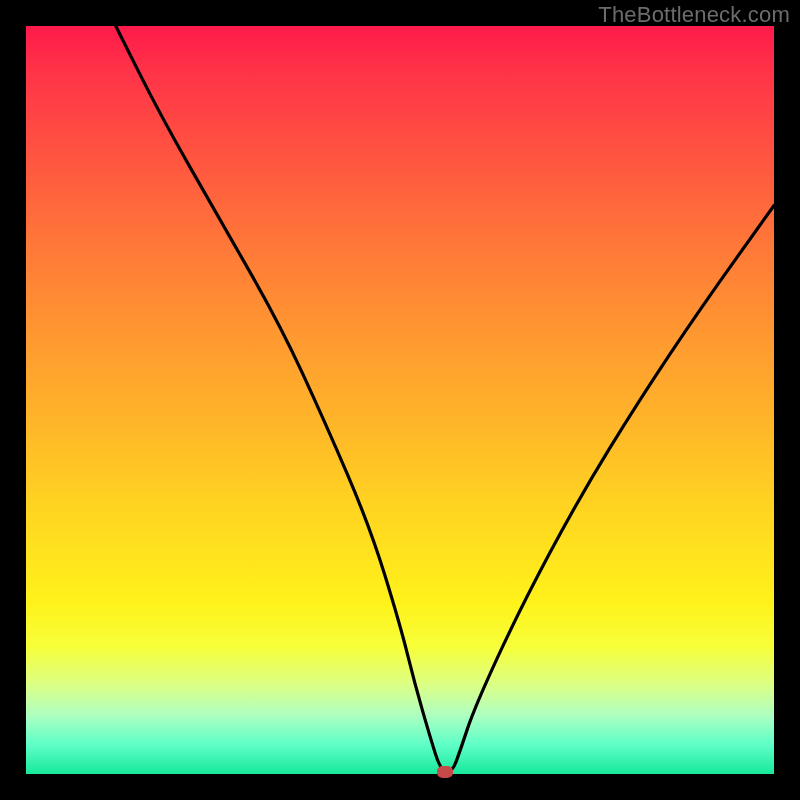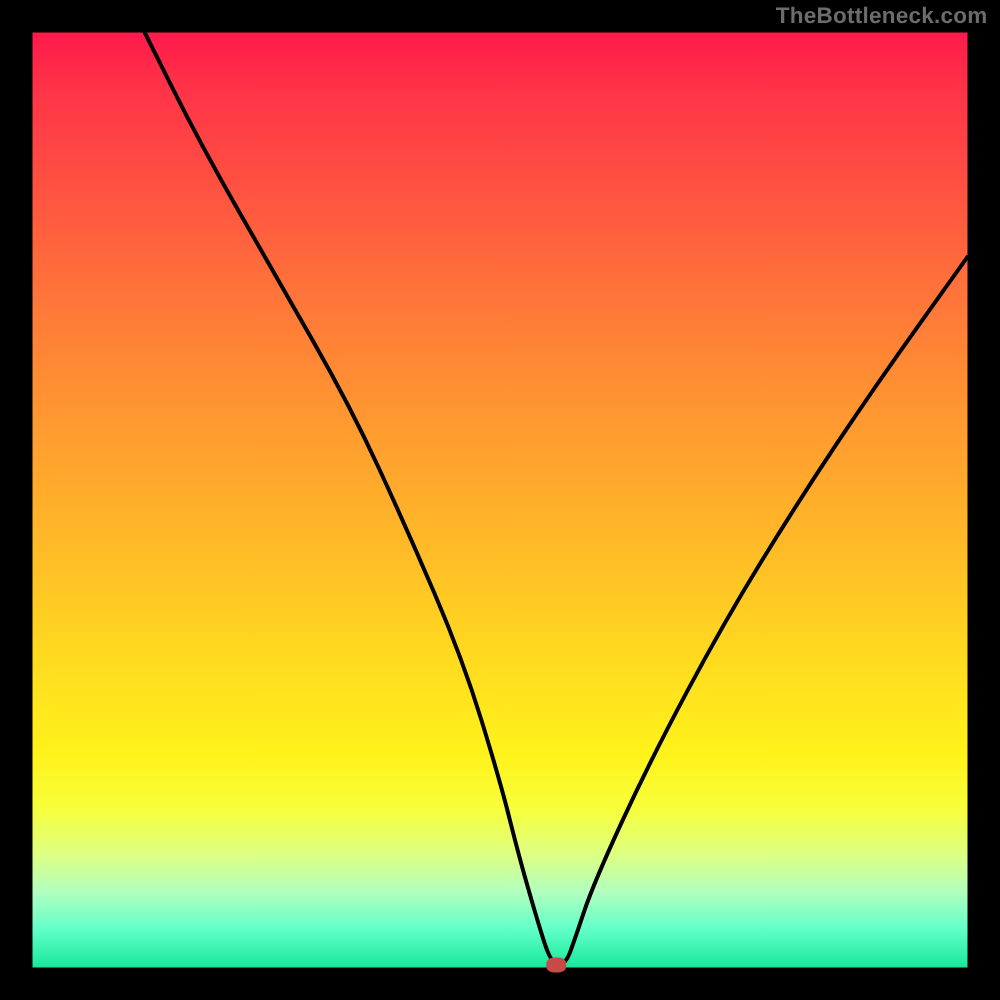--- a/index.html
+++ b/index.html
@@ -15,22 +15,22 @@
     position: relative;
     width: 800px;
     height: 800px;
     background: #000;
   }
   .watermark {
     position: absolute;
     top: 2px;
     right: 10px;
     color: #6c6c6c;
-    font-size: 18px;
-    font-weight: 700;
+    font-size: 22px;
+    font-weight: 400;
     letter-spacing: 0.2px;
     z-index: 5;
   }
   .plot-area {
     position: absolute;
     left: 26px;
     top: 26px;
     width: 748px;
     height: 748px;
     background: linear-gradient(to bottom,

